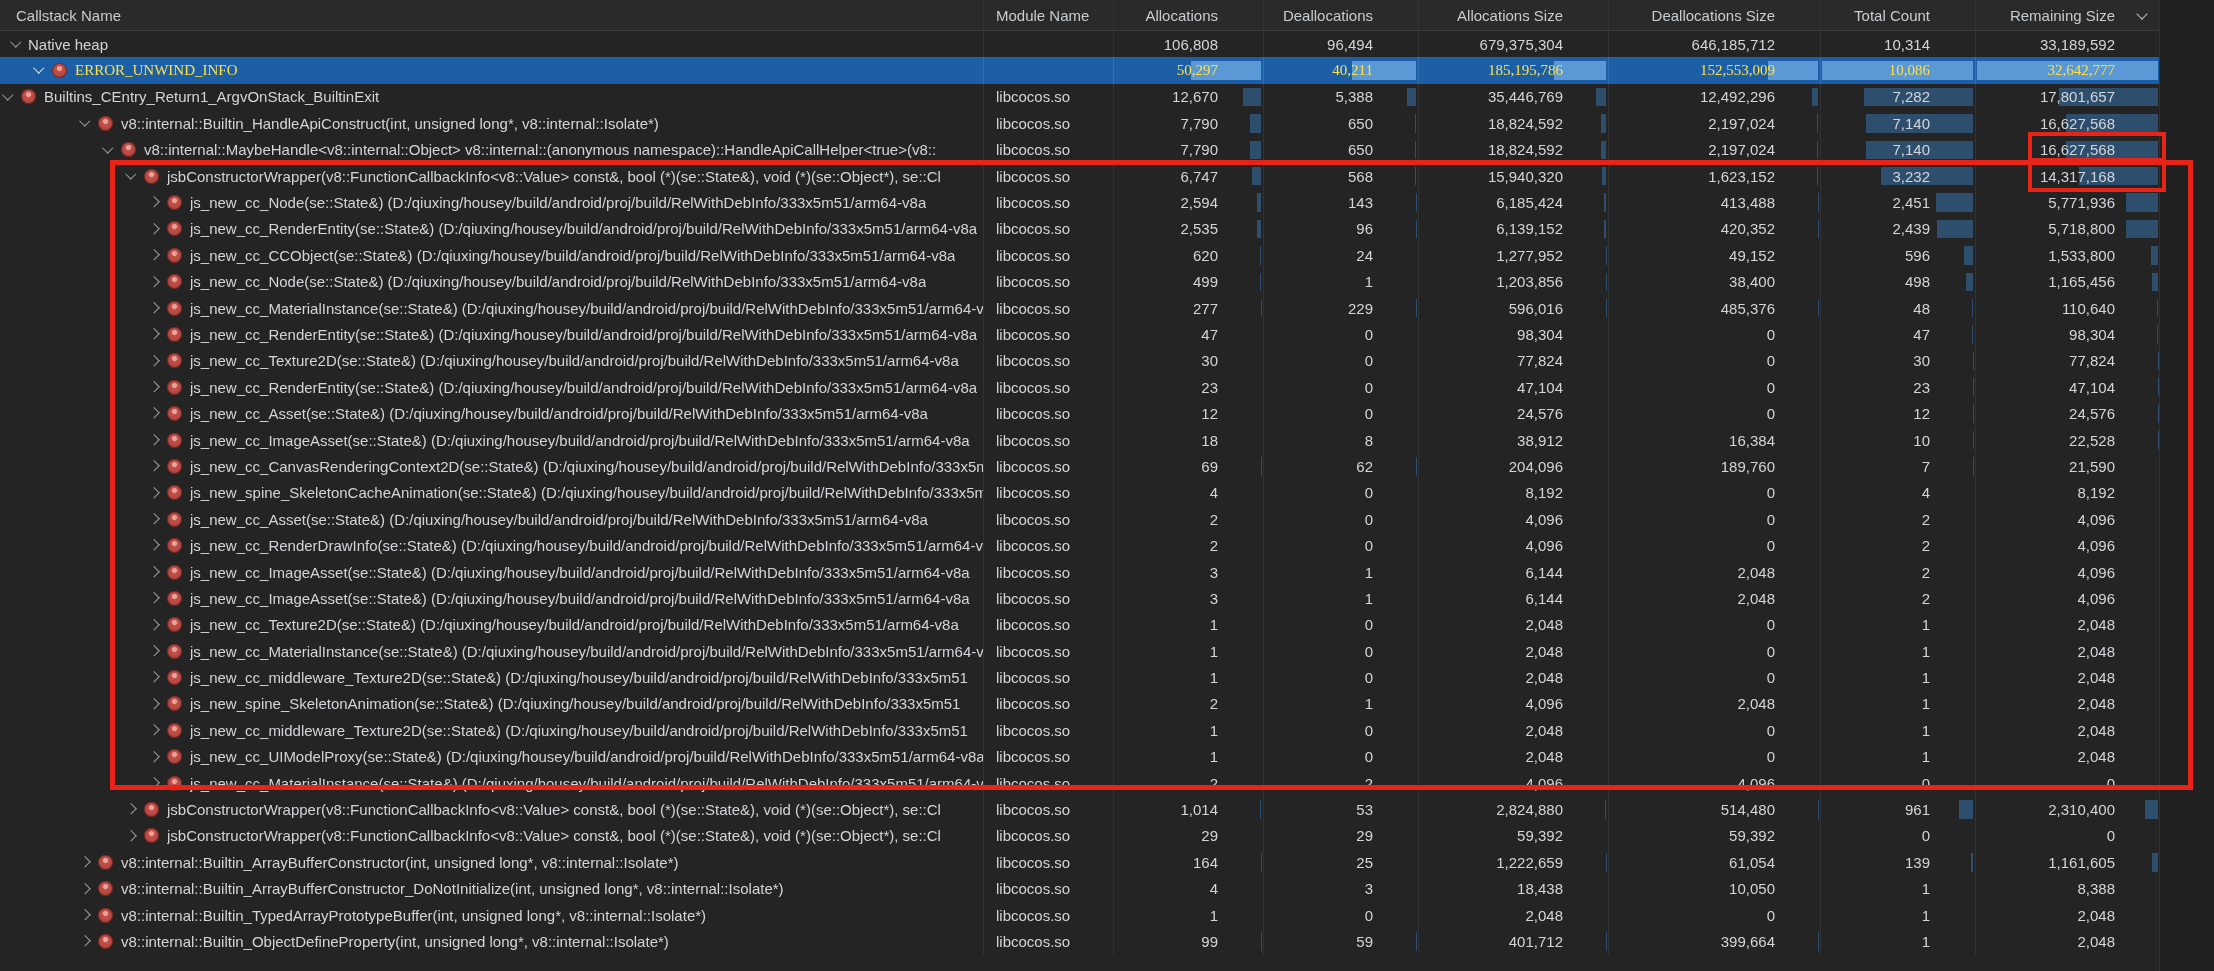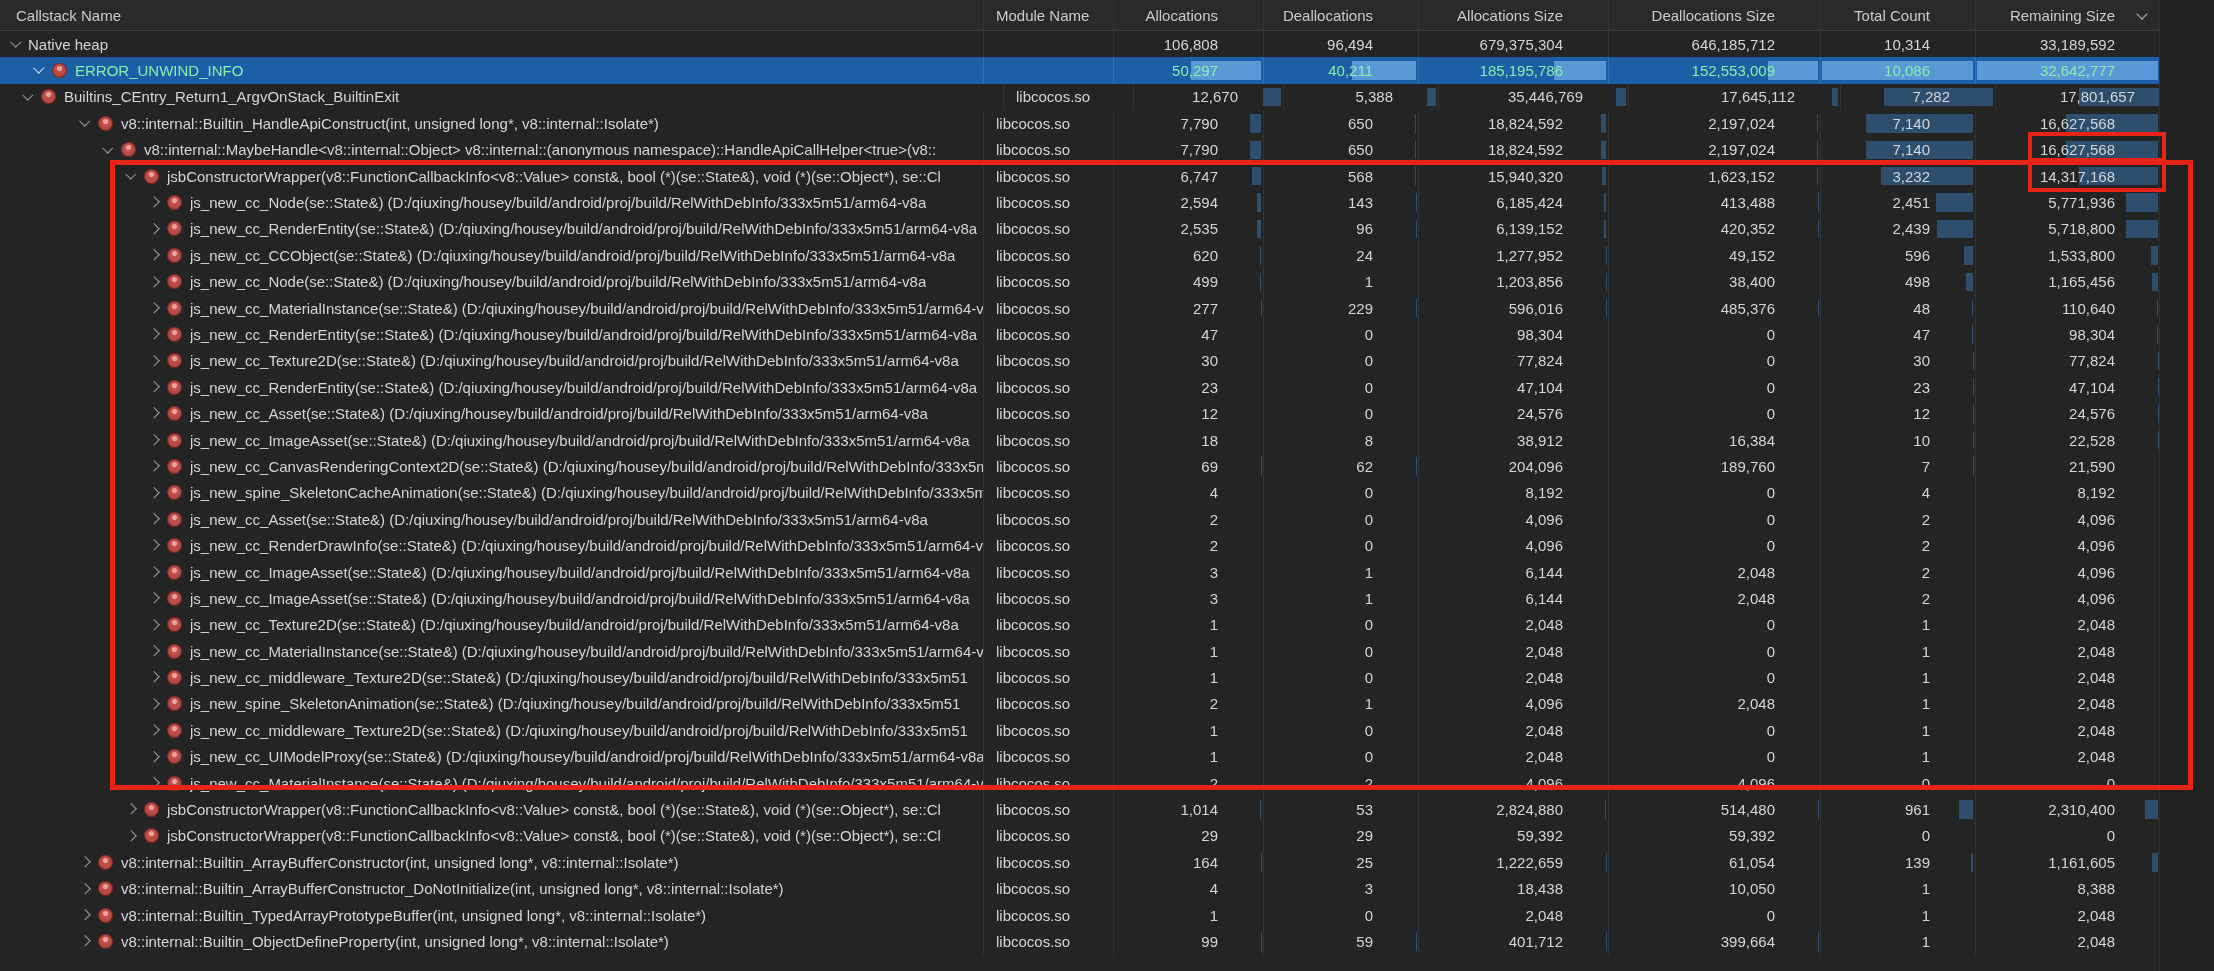--- a/index.html
+++ b/index.html
@@ -30,21 +30,21 @@
   .caret::before{content:"";position:absolute;width:6.5px;height:6.5px;
     border-right:1.7px solid #9ca0a5;border-bottom:1.7px solid #9ca0a5;top:9px;left:4px;}
   .caret.collapsed::before{transform:rotate(-45deg);}
   .caret.expanded::before{transform:rotate(45deg);top:7px;}
   .fn-icon{width:15px;height:15px;border-radius:50%;flex:none;margin:0 6px 0 3px;align-self:center;
     background:radial-gradient(circle at 50% 38%, #e7a29a 0%, #e7a29a 20%, #c4534c 21%, #a23b35 100%);
     box-shadow:inset 0 0 0 1px rgba(70,15,10,.55);}
   .label{white-space:nowrap;overflow:hidden;margin-left:2px;}
   .num-col .bar{position:absolute;right:2px;top:4px;bottom:4px;background:var(--bar);}
   .val{position:relative;}
-  .row.selected{background:var(--sel);color:#86efac;}
+  .row.selected{background:var(--sel);color:#fde047;font-family:Liberation Serif, serif;}
   .row.selected .num-col{border-left-color:rgba(255,255,255,0.10);padding-left:19px;}
   .row.selected .col-module{border-left-color:rgba(255,255,255,0.10);}
   .row.selected .bar{background:var(--barSel);}
   .row.selected .caret::before{border-color:#e2e8ef;}
 
   .sort-icon{position:absolute;right:14px;top:10px;width:7px;height:7px;
     border-right:1.6px solid #b8bbbe;border-bottom:1.6px solid #b8bbbe;transform:rotate(45deg);}
 
   .gutter{position:absolute;top:0;right:0;width:54px;height:100%;
     background:#212121;border-left:1px solid #303030;z-index:2;}
@@ -132,41 +132,41 @@
     <div class="cell num-col col-tc">
           <span class="bar" style="width: 97.79%;"></span>
           <span class="val">10,086</span>
         </div>
     <div class="cell num-col col-rs">
           <span class="bar" style="width: 98.35%;"></span>
           <span class="val">32,642,777</span>
         </div>
   </div>
       <div class="row">
-    <div class="cell col-name" style=" margin-left: 20px;">
+    <div class="cell col-name" style="">
       <span class="caret expanded"></span>
       <span class="fn-icon"></span>
       <span class="label">Builtins_CEntry_Return1_ArgvOnStack_BuiltinExit</span>
     </div>
     <div class="cell col-module">libcocos.so</div>
     <div class="cell num-col col-a">
           <span class="bar" style="width: 11.86%;"></span>
           <span class="val">12,670</span>
         </div>
     <div class="cell num-col col-d">
           <span class="bar" style="width: 5.58%;"></span>
           <span class="val">5,388</span>
         </div>
     <div class="cell num-col col-as">
           <span class="bar" style="width: 5.22%;"></span>
           <span class="val">35,446,769</span>
         </div>
     <div class="cell num-col col-ds">
           <span class="bar" style="width: 2.73%;"></span>
-          <span class="val">17,645,112</span>
+          <span class="val">12,492,296</span>
         </div>
     <div class="cell num-col col-tc">
           <span class="bar" style="width: 70.6%;"></span>
           <span class="val">7,282</span>
         </div>
     <div class="cell num-col col-rs">
           <span class="bar" style="width: 53.64%;"></span>
           <span class="val">17,801,657</span>
         </div>
   </div>

